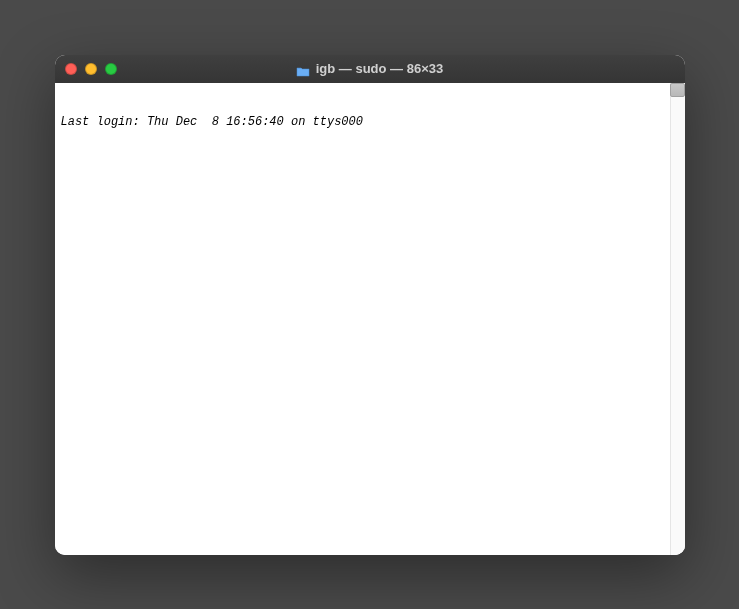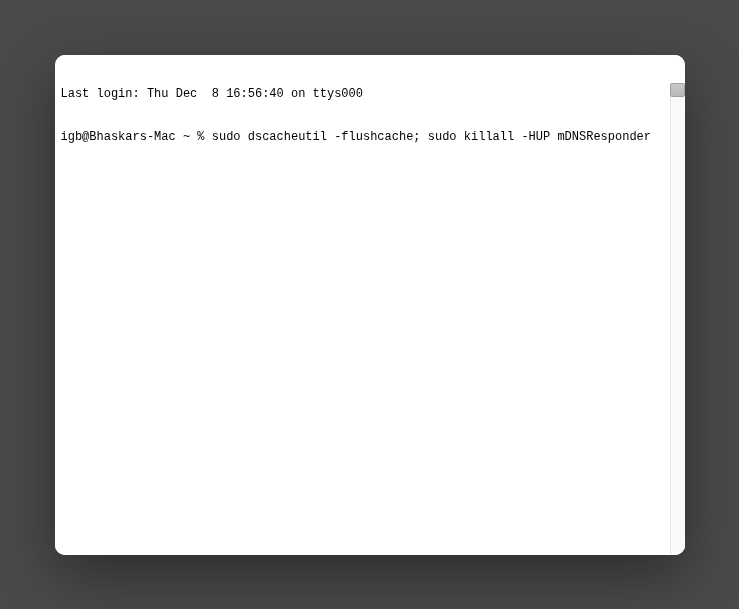--- a/index.html
+++ b/index.html
@@ -75,20 +75,21 @@
       flex: 1;
       background: #ffffff;
       font-family: "SF Mono", Menlo, Monaco, "Courier New", monospace;
       font-size: 12px;
       line-height: 1.2;
       color: #000;
       padding: 4px 6px;
       position: relative;
       white-space: pre;
       overflow: hidden;
+      font-style: italic;
     }
     .terminal-line {
       white-space: pre;
     }
     .key-icon {
       display: inline-block;
       width: 10px;
       height: 12px;
       background: #333;
       border-radius: 2px;
@@ -132,21 +133,36 @@
       height: 14px;
       background: linear-gradient(to bottom, #c8c8c8, #b8b8b8);
       border: 1px solid #a0a0a0;
       border-radius: 2px;
     }
   </style>
 </head>
 <body>
 
 <div class="window">
+  <div class="titlebar">
+    <div class="traffic-lights">
+      <div class="light red"></div>
+      <div class="light yellow"></div>
+      <div class="light green"></div>
+    </div>
+    <div class="title-wrap">
+      <span class="folder-icon">
+        <svg width="14" height="11" viewBox="0 0 14 11">
+          <path d="M1 2 L5 2 L6 3 L13 3 L13 10 L1 10 Z" fill="#6aaef5" stroke="#4a8ed5" stroke-width="0.5"></path>
+          <path d="M1 2 L5 2 L6 3 L1 3 Z" fill="#5a9ee5"></path>
+        </svg>
+      </span>
+      <span class="title-text">igb — sudo — 86×33</span>
+    </div>
+  </div>
 
   <div class="terminal-body">
     <div class="terminal-line">Last login: Thu Dec  8 16:56:40 on ttys000</div>
-    <div class="terminal-line"><span>igb@Bhaskars-Mac ~ % </span><span>sudo dscacheutil -flushcache; sudo killall -HUP mDNSResponder</span></div>
   </div>
 
   <div class="scrollbar-track"></div>
   <div class="scrollbar-thumb"></div>
 </div>
 
 </body></html>

